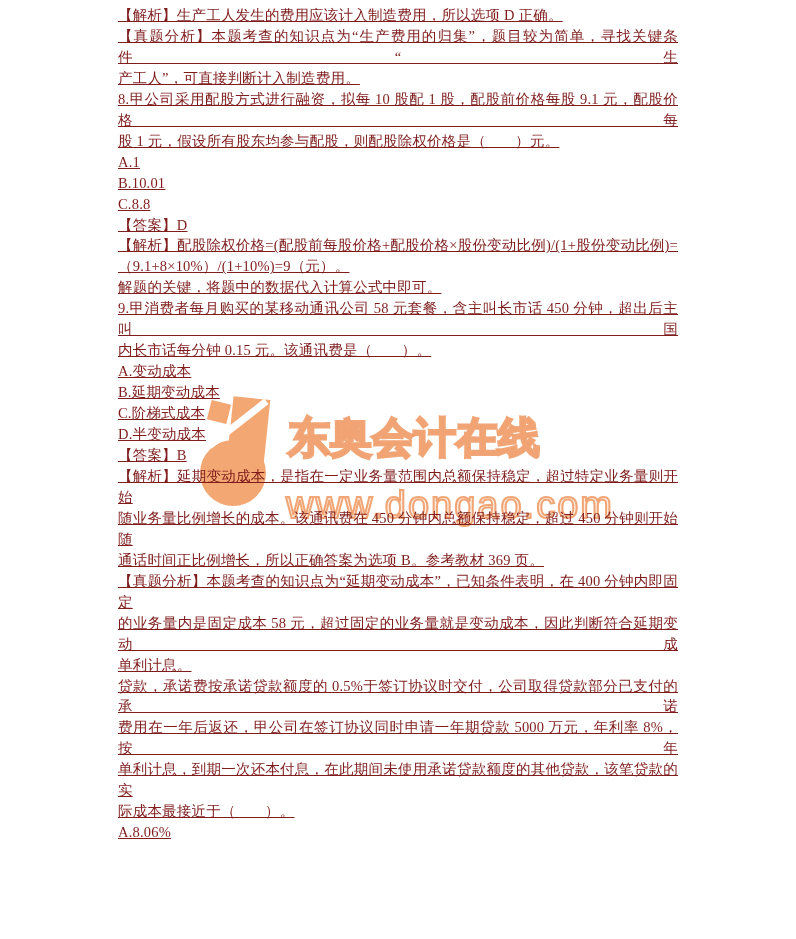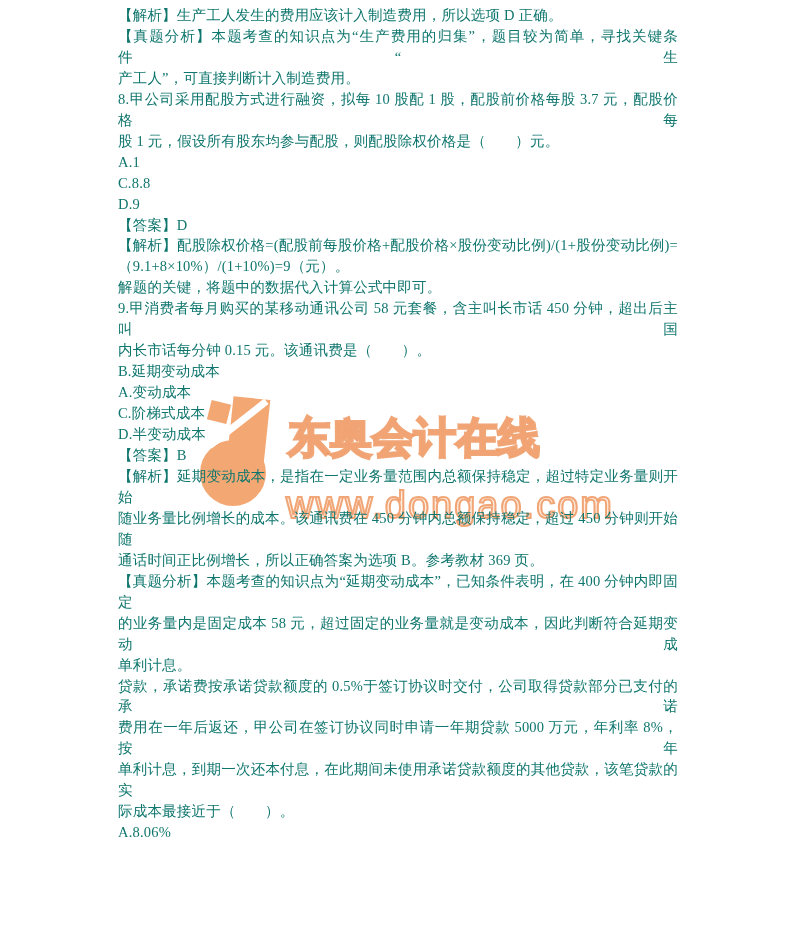--- a/index.html
+++ b/index.html
@@ -20,23 +20,24 @@
   .content {
     position: absolute;
     left: 118px;
     top: 5px;
     width: 560px;
     z-index: 2;
   }
   .ln {
     font-size: 14.5px;
     line-height: 20.95px;
-    color: #0f766e;
+    color: #7f1d1d;
     white-space: pre-wrap;
     letter-spacing: 0.2px;
+    text-decoration: underline;
   }
   .ln.j {
     text-align: justify;
     text-align-last: justify;
   }
 
   
   .watermark {
     position: absolute;
     left: 200px;
@@ -129,33 +130,33 @@
       <div class="slash"></div>
     </div>
     <div class="wm-cn">东奥会计在线</div>
     <div class="wm-url">www.dongao.com</div>
   </div>
 
   <div class="content">
     <div class="ln">【解析】生产工人发生的费用应该计入制造费用，所以选项 D 正确。</div>
     <div class="ln j">【真题分析】本题考查的知识点为“生产费用的归集”，题目较为简单，寻找关键条件“生</div>
     <div class="ln">产工人”，可直接判断计入制造费用。</div>
-    <div class="ln j">8.甲公司采用配股方式进行融资，拟每 10 股配 1 股，配股前价格每股 3.7 元，配股价格每</div>
+    <div class="ln j">8.甲公司采用配股方式进行融资，拟每 10 股配 1 股，配股前价格每股 9.1 元，配股价格每</div>
     <div class="ln">股 1 元，假设所有股东均参与配股，则配股除权价格是（　　）元。</div>
     <div class="ln">A.1</div>
+    <div class="ln">B.10.01</div>
     <div class="ln">C.8.8</div>
-    <div class="ln">D.9</div>
     <div class="ln">【答案】D</div>
     <div class="ln j">【解析】配股除权价格=(配股前每股价格+配股价格×股份变动比例)/(1+股份变动比例)=</div>
     <div class="ln">（9.1+8×10%）/(1+10%)=9（元）。</div>
     <div class="ln">解题的关键，将题中的数据代入计算公式中即可。</div>
     <div class="ln j">9.甲消费者每月购买的某移动通讯公司 58 元套餐，含主叫长市话 450 分钟，超出后主叫国</div>
     <div class="ln">内长市话每分钟 0.15 元。该通讯费是（　　）。</div>
+    <div class="ln">A.变动成本</div>
     <div class="ln">B.延期变动成本</div>
-    <div class="ln">A.变动成本</div>
     <div class="ln">C.阶梯式成本</div>
     <div class="ln">D.半变动成本</div>
     <div class="ln">【答案】B</div>
     <div class="ln j">【解析】延期变动成本，是指在一定业务量范围内总额保持稳定，超过特定业务量则开始</div>
     <div class="ln j">随业务量比例增长的成本。该通讯费在 450 分钟内总额保持稳定，超过 450 分钟则开始随</div>
     <div class="ln">通话时间正比例增长，所以正确答案为选项 B。参考教材 369 页。</div>
     <div class="ln j">【真题分析】本题考查的知识点为“延期变动成本”，已知条件表明，在 400 分钟内即固定</div>
     <div class="ln j">的业务量内是固定成本 58 元，超过固定的业务量就是变动成本，因此判断符合延期变动成</div>
     <div class="ln">单利计息。</div>
     <div class="ln j">贷款，承诺费按承诺贷款额度的 0.5%于签订协议时交付，公司取得贷款部分已支付的承诺</div>

